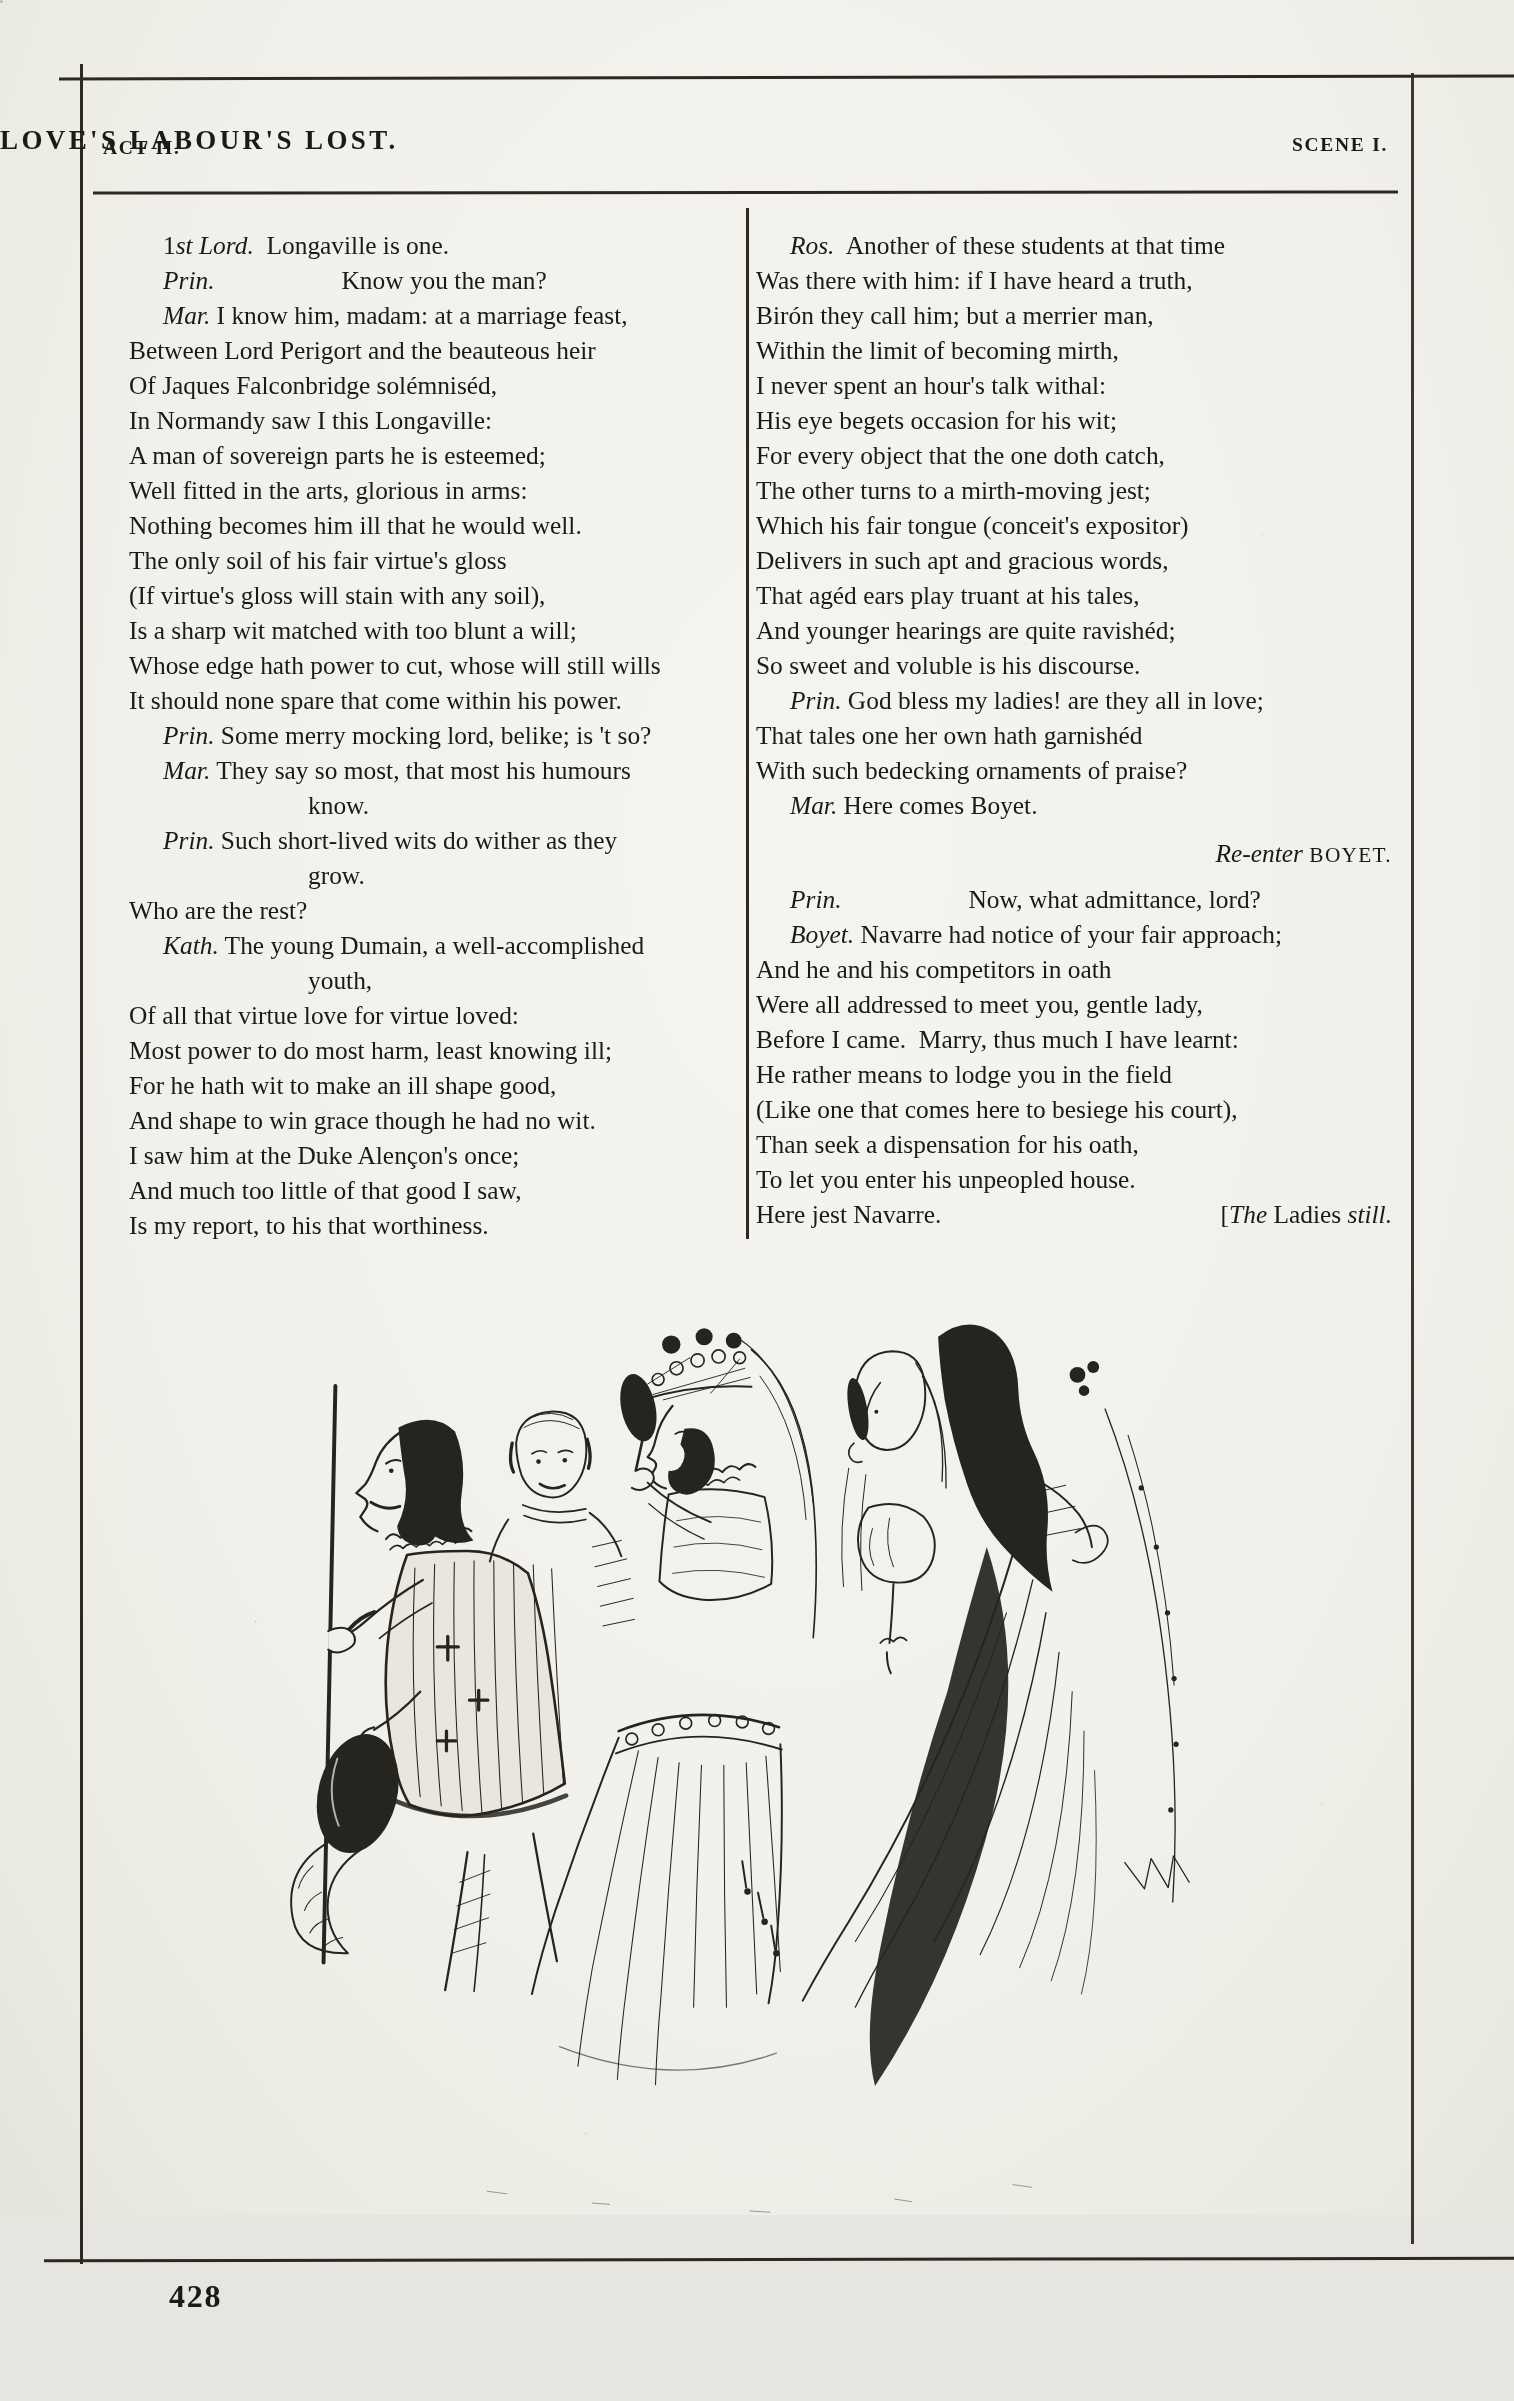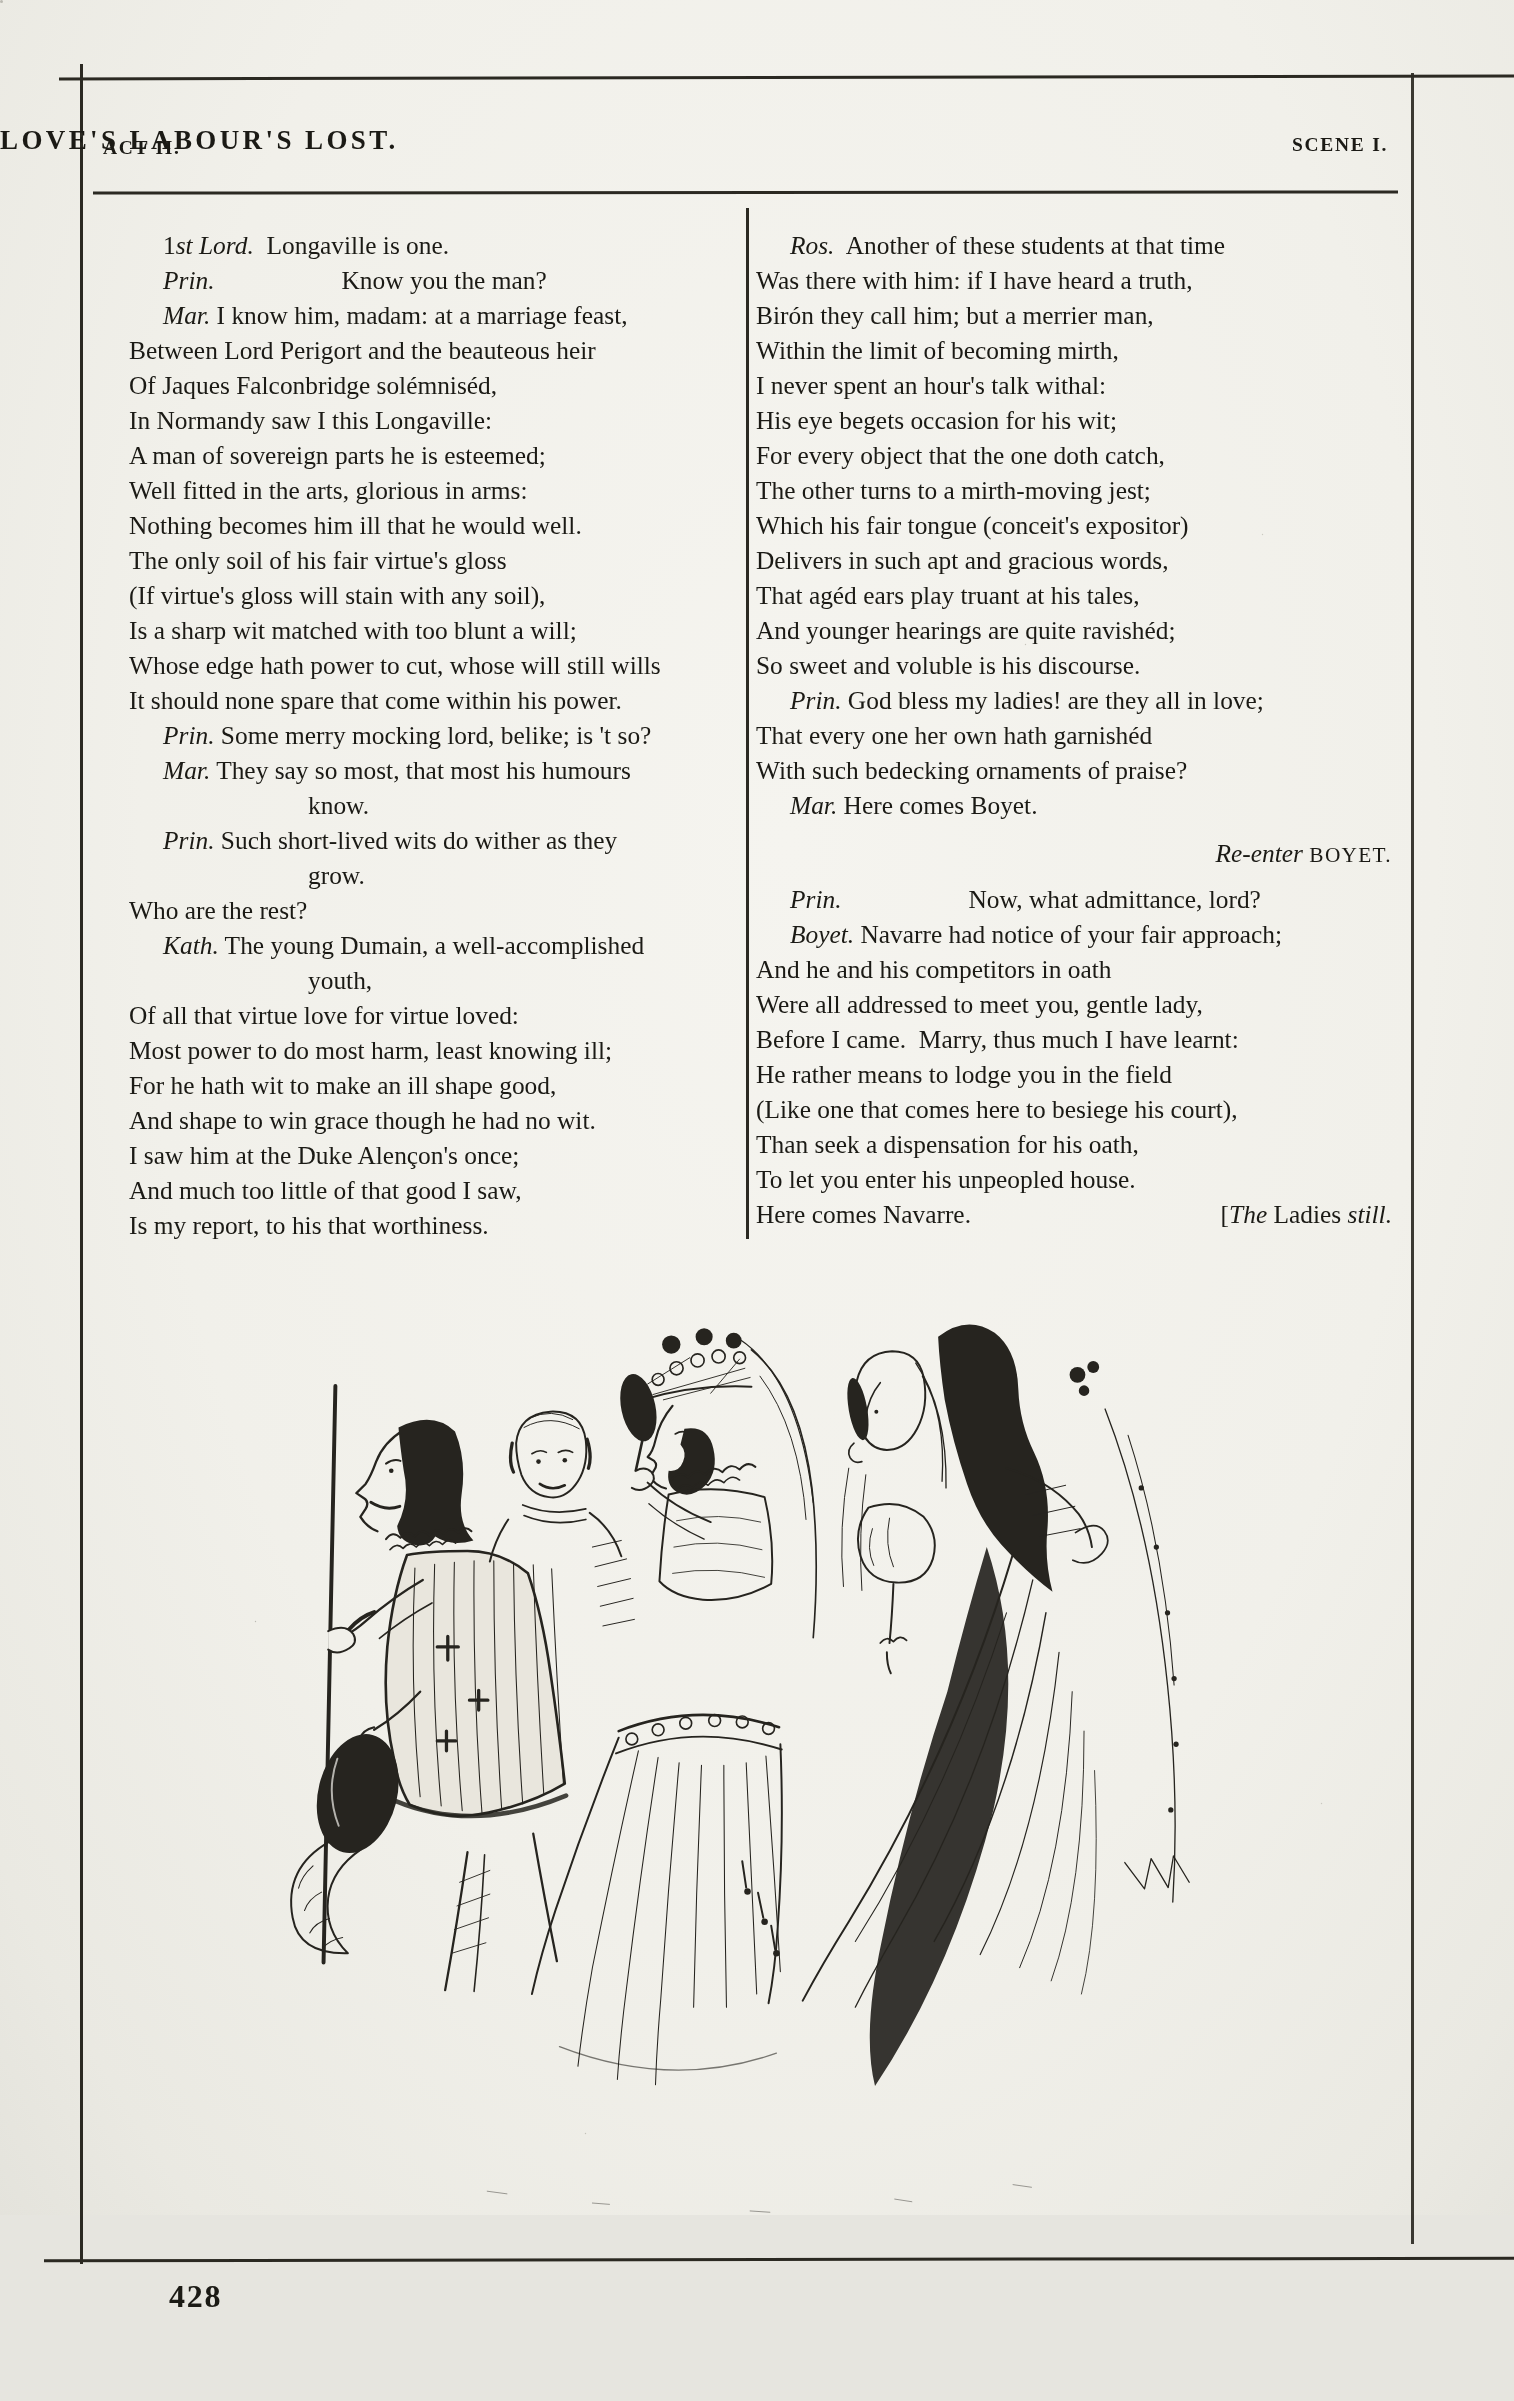--- a/index.html
+++ b/index.html
@@ -100,34 +100,34 @@
       <div class="line"><span>I never spent an hour's talk withal:</span></div>
       <div class="line"><span>His eye begets occasion for his wit;</span></div>
       <div class="line"><span>For every object that the one doth catch,</span></div>
       <div class="line"><span>The other turns to a mirth-moving jest;</span></div>
       <div class="line"><span>Which his fair tongue (conceit's expositor)</span></div>
       <div class="line"><span>Delivers in such apt and gracious words,</span></div>
       <div class="line"><span>That agéd ears play truant at his tales,</span></div>
       <div class="line"><span>And younger hearings are quite ravishéd;</span></div>
       <div class="line"><span>So sweet and voluble is his discourse.</span></div>
       <div class="line ind1"><span class="it">Prin.</span><span> God bless my ladies! are they all in love;</span></div>
-      <div class="line"><span>That every one her own hath garnishéd</span></div>
+      <div class="line"><span>That tales one her own hath garnishéd</span></div>
       <div class="line"><span>With such bedecking ornaments of praise?</span></div>
       <div class="line ind1"><span class="it">Mar.</span><span> Here comes Boyet.</span></div>
       <div class="line stage"><span class="it">Re-enter </span><span class="sc">Boyet.</span></div>
       <div class="line ind1"><span class="it">Prin.</span><span class="gap"></span><span>Now, what admittance, lord?</span></div>
       <div class="line ind1"><span class="it">Boyet.</span><span> Navarre had notice of your fair approach;</span></div>
       <div class="line"><span>And he and his competitors in oath</span></div>
       <div class="line"><span>Were all addressed to meet you, gentle lady,</span></div>
       <div class="line"><span>Before I came.  Marry, thus much I have learnt:</span></div>
       <div class="line"><span>He rather means to lodge you in the field</span></div>
       <div class="line"><span>(Like one that comes here to besiege his court),</span></div>
       <div class="line"><span>Than seek a dispensation for his oath,</span></div>
       <div class="line"><span>To let you enter his unpeopled house.</span></div>
-      <div class="line between"><span><span>Here comes Navarre.</span></span><span><span>[</span><span class="it">The</span><span> Ladies </span><span class="it">still.</span></span></div>
+      <div class="line between"><span><span>Here jest Navarre.</span></span><span><span>[</span><span class="it">The</span><span> Ladies </span><span class="it">still.</span></span></div>
     </div>
 
   <svg id="illustration" viewBox="0 0 1550 1494" role="img">
     <g stroke="#26241f" fill="none" stroke-linecap="round" stroke-linejoin="round">
 
       <path d="M129 175 L111 1052" stroke-width="6"></path>
 
       <path d="M233 242 q-30 18 -42 48 q-8 22 -16 34 l-14 14 12 8 q8 6 2 16 l-8 12 q10 16 26 22" stroke-width="3.5"></path>
       <path d="M183 352 q22 14 44 6" stroke-width="4.5"></path>
       <path d="M206 293 q12 -8 22 -4" stroke-width="3"></path>

